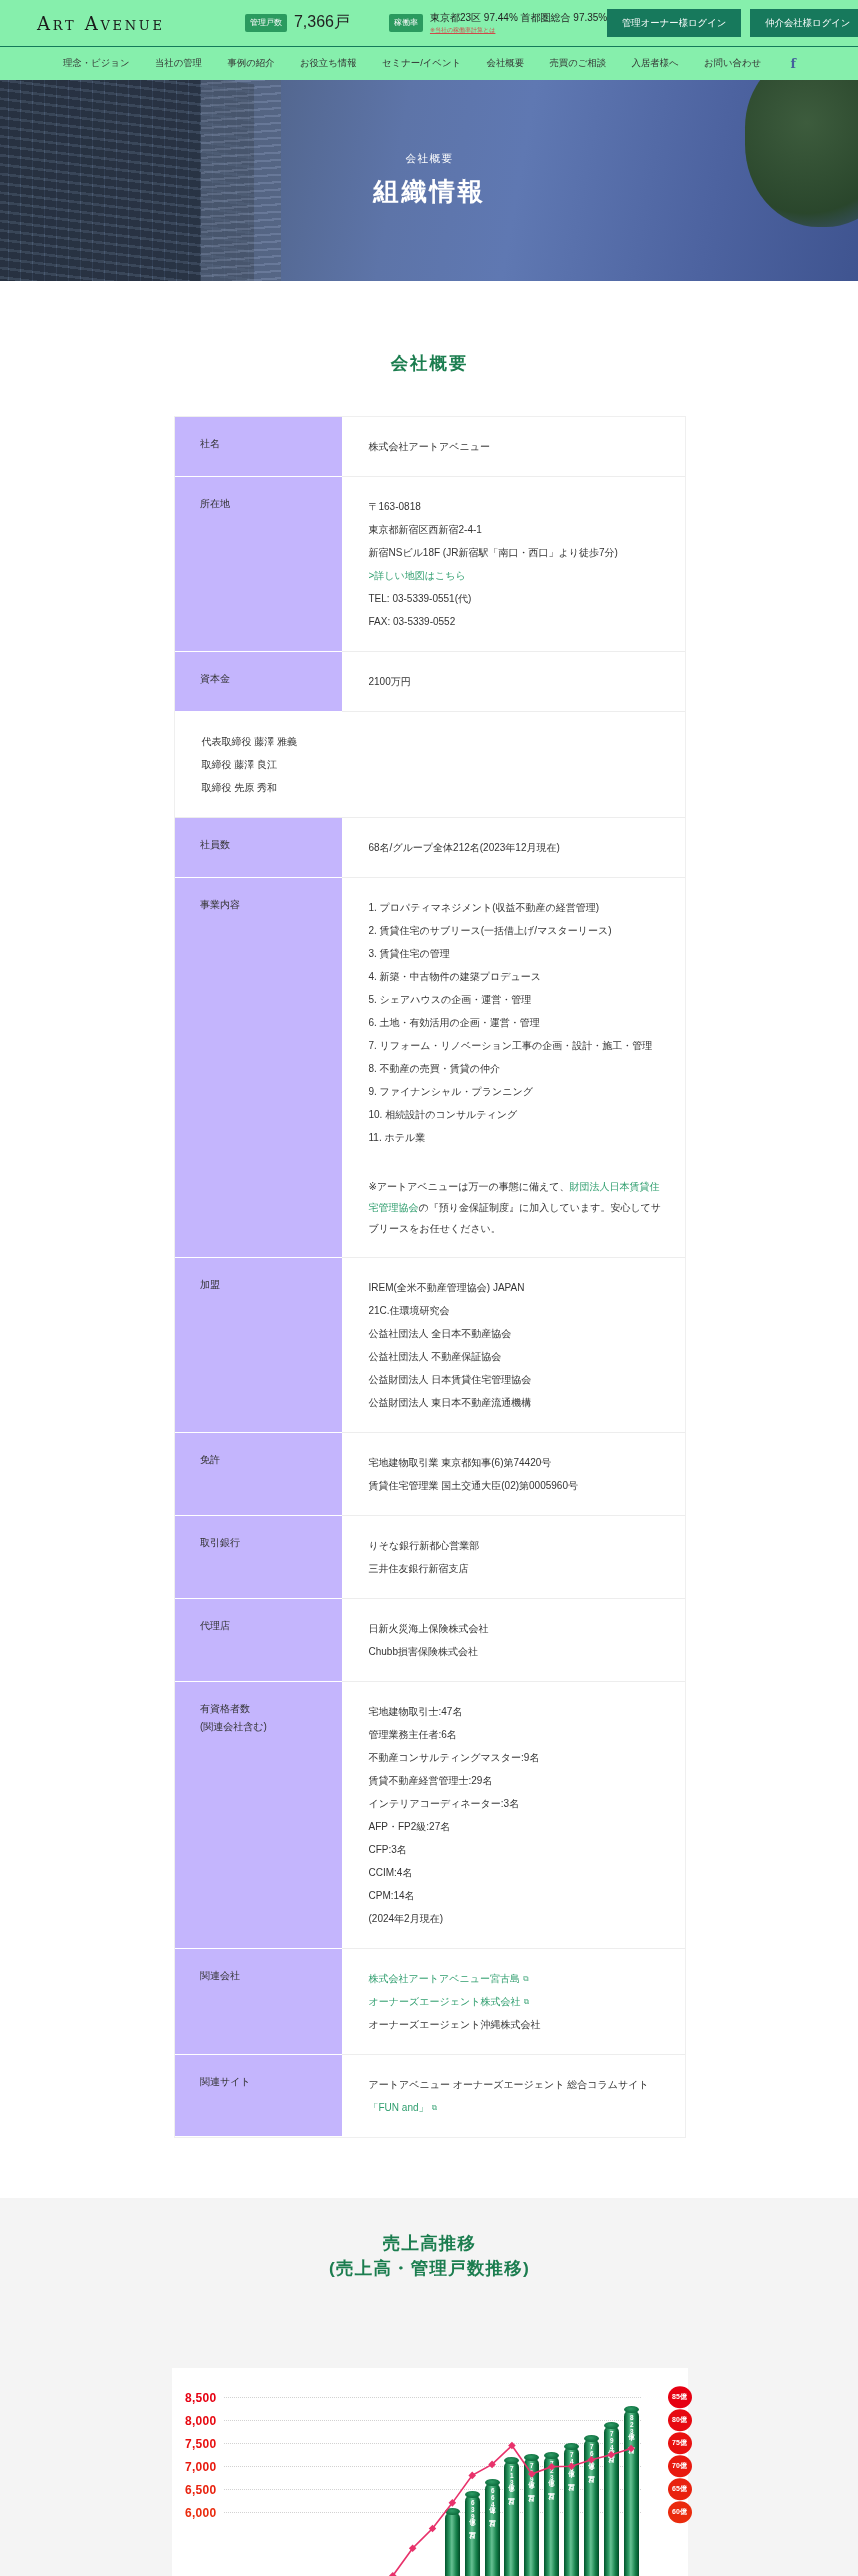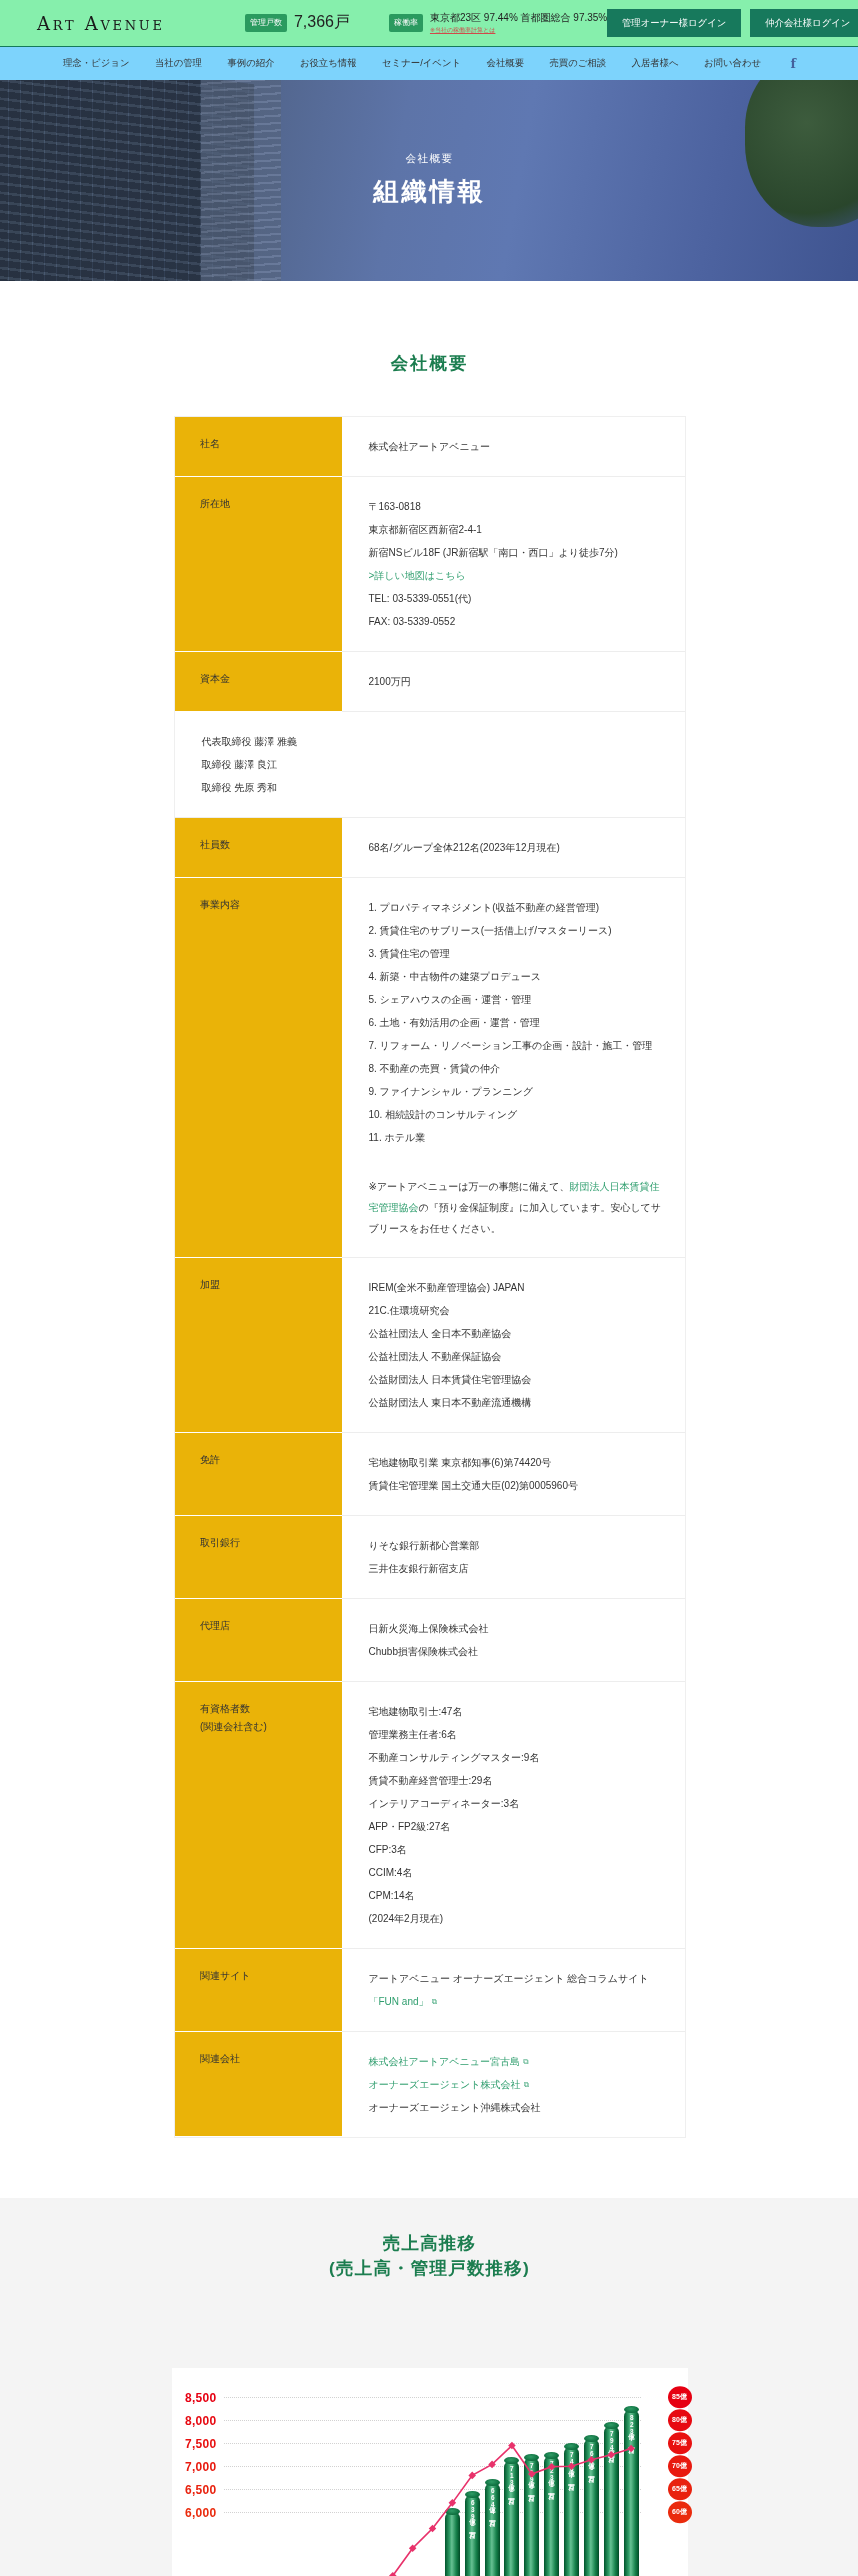--- a/index.html
+++ b/index.html
@@ -11,21 +11,21 @@
   .hstats { display:flex; align-items:center; margin-left:80px; gap:6.7px; }
   .badge { background:#2a9a5f; color:#fff; font-size:8px; padding:3.3px 5.3px; border-radius:2px; white-space:nowrap; }
   .hnum { font-size:16px; color:#222; white-space:nowrap; }
   .occ-wrap { display:flex; flex-direction:column; }
   .occ-line { font-size:10px; color:#222; white-space:nowrap; }
   .occ-note { font-size:6px; color:#d04a4a; text-decoration:underline; margin-top:1.3px; cursor:pointer; }
   .hbtns { margin-left:auto; display:flex; gap:9.4px; }
   .hbtn { background:#17795c; color:#fff; font-size:9.4px; padding:7.4px 14.7px; border:none; cursor:pointer; white-space:nowrap; }
 
   
-  .nav { height:33px; display:flex; align-items:center; justify-content:center; gap:25.4px; background:#7dd3fc; }
+  .nav { height:33px; display:flex; align-items:center; justify-content:center; gap:25.4px; background:#86efac; }
   .nav-item { font-size:9.4px; color:#333; cursor:pointer; white-space:nowrap; }
   .fb { color:#44609c; font-family:"DejaVu Serif",serif; font-weight:bold; font-size:12.7px; cursor:pointer; margin-left:4px; }
 
   
   .hero { position:relative; height:201px; overflow:hidden;
     background:linear-gradient(100deg,#46566e 0%,#51648a 28%,#5d74a8 46%,#5f78b2 60%,#4d63a0 82%,#3f5490 100%); }
   .hero .bld { position:absolute; top:-13.4px; left:-27px; width:281px; height:241px;
     background:repeating-linear-gradient(180deg,#2e3a4c 0 6.7px,#49596f 6.7px 9.4px),
                repeating-linear-gradient(90deg,rgba(0,0,0,.25) 0 10.7px,rgba(255,255,255,.06) 10.7px 12px);
     background-blend-mode:multiply; transform:skewY(7deg); opacity:.85; }
@@ -35,21 +35,21 @@
     background:radial-gradient(circle at 40% 40%,#3c5c33,#274420 65%,rgba(39,68,32,0)); opacity:.9; }
   .hero-text { position:absolute; top:50%; left:50%; transform:translate(-50%,-50%); text-align:center; color:#fff; }
   .hero-cat { font-size:10.7px; letter-spacing:1.3px; margin-bottom:9.4px; }
   .hero-title { font-size:25.4px; letter-spacing:2.7px; font-weight:bold; }
 
   
   .section-white { background:#fff; padding:70px 0 60px; }
   .h2 { text-align:center; color:#1b7d4f; font-size:17.4px; font-weight:bold; letter-spacing:2px; }
   .ov-table { width:512px; margin:41px auto 0; border:0.7px solid #efefef; }
   .ov-row { display:flex; }
-  .ov-label { width:167px; background:#eab308; padding:18px 9.4px 18px 25.4px; font-size:10px; color:#333; border-bottom:1.3px solid #fff; line-height:1.8; }
+  .ov-label { width:167px; background:#c4b5fd; padding:18px 9.4px 18px 25.4px; font-size:10px; color:#333; border-bottom:1.3px solid #fff; line-height:1.8; }
   .ov-value { flex:1; padding:18px 16px 18px 27px; font-size:10px; line-height:2.3; border-bottom:0.7px solid #ededed; background:#fff; }
   .ov-row:last-child .ov-value { border-bottom:none; }
   .glink { color:#2f9e6e; cursor:pointer; }
   .note-par { margin-top:27px; line-height:2.1; }
   .ext-ic { display:inline-block; margin-left:3.3px; color:#2f9e6e; font-size:7.4px; vertical-align:0.7px; }
 
   
   .section-gray { background:#f4f4f4; padding:33px 0 13.4px; }
   .h2g { text-align:center; color:#1b7d4f; font-size:17.4px; font-weight:bold; line-height:1.45; letter-spacing:1.3px; }
   .chart-card { width:516px; margin:87px auto 0; background:#fff; padding:17.4px 0 17.4px 0; }
@@ -229,35 +229,35 @@
           <div><span>インテリアコーディネーター:3名</span></div>
           <div><span>AFP・FP2級:27名</span></div>
           <div><span>CFP:3名</span></div>
           <div><span>CCIM:4名</span></div>
           <div><span>CPM:14名</span></div>
           <div><span>(2024年2月現在)</span></div>
         </div>
       </div>
       <div class="ov-row">
         <div class="ov-label">
-          <div>関連サイト</div>
-        </div>
-        <div class="ov-value">
-          <div><span>アートアベニュー オーナーズエージェント 総合コラムサイト</span></div>
-          <div><span class="glink">「FUN and」<span class="ext-ic">⧉</span></span></div>
-        </div>
-      </div>
-      <div class="ov-row">
-        <div class="ov-label">
           <div>関連会社</div>
         </div>
         <div class="ov-value">
           <div><span class="glink">株式会社アートアベニュー宮古島<span class="ext-ic">⧉</span></span></div>
           <div><span class="glink">オーナーズエージェント株式会社<span class="ext-ic">⧉</span></span></div>
           <div><span>オーナーズエージェント沖縄株式会社</span></div>
+        </div>
+      </div>
+      <div class="ov-row">
+        <div class="ov-label">
+          <div>関連サイト</div>
+        </div>
+        <div class="ov-value">
+          <div><span>アートアベニュー オーナーズエージェント 総合コラムサイト</span></div>
+          <div><span class="glink">「FUN and」<span class="ext-ic">⧉</span></span></div>
         </div>
       </div>
     </div>
 </div>
 
 <div class="section-gray">
   <div class="h2g">
     <div>売上高推移</div>
     <div>(売上高・管理戸数推移)</div>
   </div>

